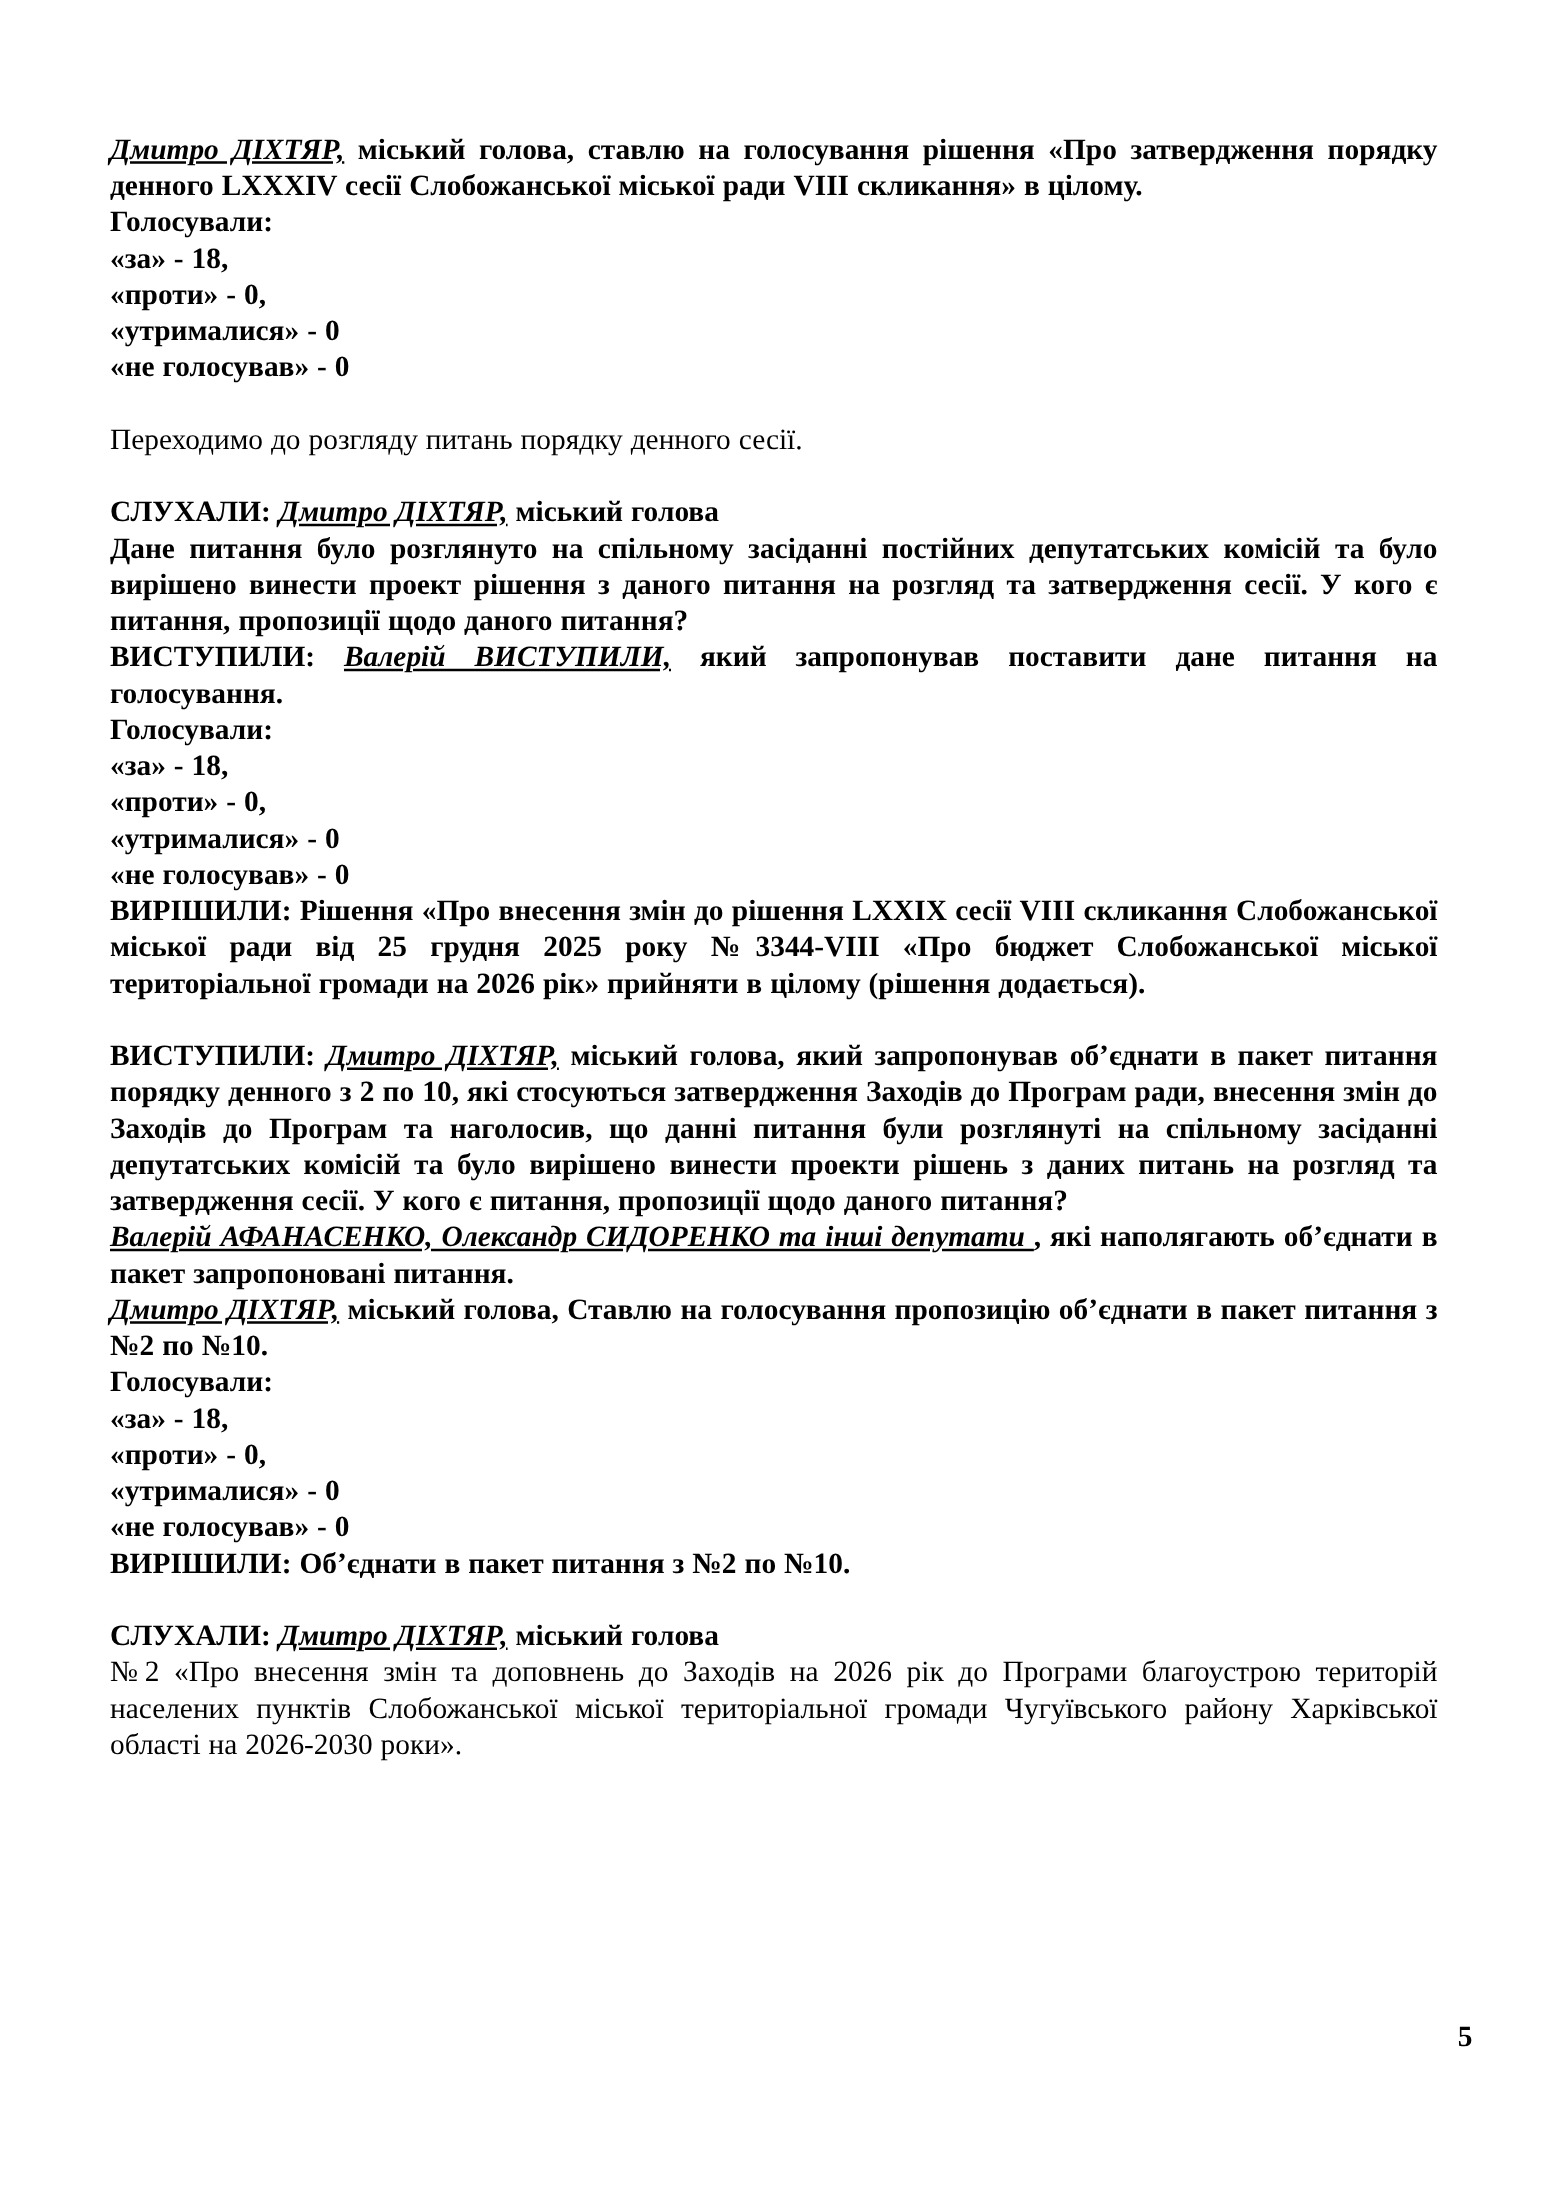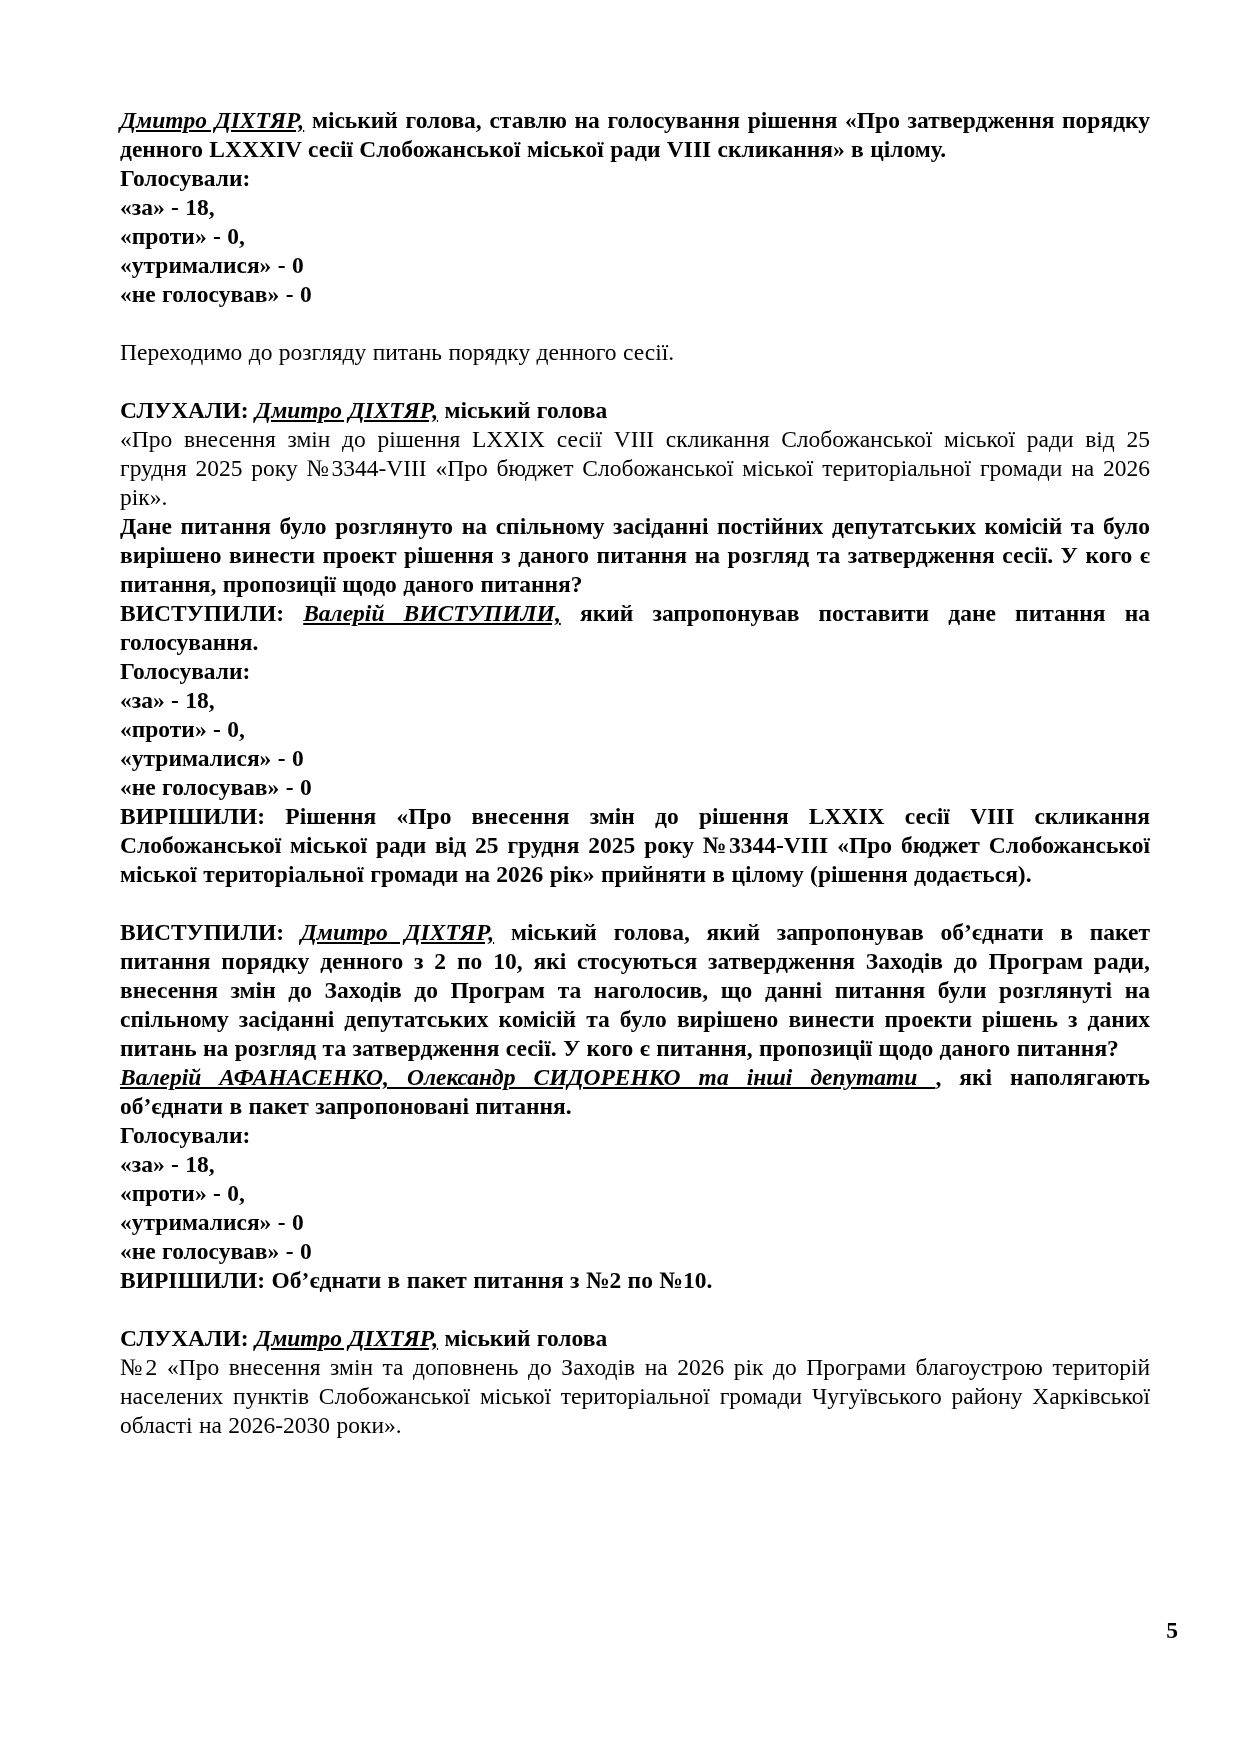--- a/index.html
+++ b/index.html
@@ -1,18 +1,18 @@
 <!DOCTYPE html>
 <html lang="uk"><head>
 <meta charset="utf-8">
 <style>
   html,body{margin:0;padding:0;background:#ffffff;}
   body{width:1240px;height:1754px;font-family:"Liberation Serif","DejaVu Serif",serif;color:#000;}
   .page{position:relative;box-sizing:border-box;width:1240px;height:1754px;
-        padding:106px 90px 40px 120px;background:#fff;}
+        padding:106px 90px 40px 88px;background:#fff;}
   .doc p{margin:0;font-size:23.5px;line-height:29px;text-align:justify;
          text-justify:inter-word;word-spacing:0.5px;}
   .doc p.blank{min-height:29px;}
   .run-b{font-weight:bold;}
   .run-r{font-weight:normal;}
   .run-biu{font-weight:bold;font-style:italic;text-decoration:underline;}
   .page-number{position:absolute;top:1616px;right:62px;font-size:23.5px;
                font-weight:bold;line-height:29px;}
 </style>
 </head>
@@ -23,32 +23,32 @@
       <p><span class="run-biu">Дмитро ДІХТЯР,</span><span class="run-b"> міський голова, ставлю на голосування рішення «Про затвердження порядку денного LXXXIV сесії Слобожанської міської ради VIII скликання» в цілому.</span></p>
       <p><span class="run-b">Голосували:</span></p>
       <p><span class="run-b">«за» - 18,</span></p>
       <p><span class="run-b">«проти» - 0,</span></p>
       <p><span class="run-b">«утрималися» - 0</span></p>
       <p><span class="run-b">«не голосував» - 0</span></p>
       <p class="blank">&nbsp;</p>
       <p><span class="run-r">Переходимо до розгляду питань порядку денного сесії.</span></p>
       <p class="blank">&nbsp;</p>
       <p><span class="run-b">СЛУХАЛИ: </span><span class="run-biu">Дмитро ДІХТЯР,</span><span class="run-b"> міський голова</span></p>
-      <p><span class="run-r">«Про  внесення змін до рішення LXXIX сесії VIII скликання Слобожанської  міської ради від 25 грудня 2025 року №3344-VIII «Про бюджет Слобожанської міської територіальної громади на 2026 рік».</span></p>
       <p><span class="run-b">Дане питання було розглянуто на спільному засіданні постійних депутатських комісій та було вирішено винести проект рішення з даного питання на розгляд та затвердження сесії. У кого є питання, пропозиції щодо даного питання?</span></p>
       <p><span class="run-b">ВИСТУПИЛИ: </span><span class="run-biu">Валерій ВИСТУПИЛИ,</span><span class="run-b"> який запропонував поставити дане питання  на голосування.</span></p>
       <p><span class="run-b">Голосували:</span></p>
       <p><span class="run-b">«за» - 18,</span></p>
       <p><span class="run-b">«проти» - 0,</span></p>
       <p><span class="run-b">«утрималися» - 0</span></p>
       <p><span class="run-b">«не голосував» - 0</span></p>
       <p><span class="run-b">ВИРІШИЛИ:</span><span class="run-b"> Рішення «Про  внесення змін до рішення LXXIX сесії VIII скликання Слобожанської  міської ради від 25 грудня 2025 року №3344-VIII «Про бюджет Слобожанської міської територіальної громади на 2026 рік» прийняти  в цілому (рішення додається).</span></p>
       <p class="blank">&nbsp;</p>
       <p><span class="run-b">ВИСТУПИЛИ: </span><span class="run-biu">Дмитро ДІХТЯР,</span><span class="run-b"> міський голова, який запропонував об’єднати в пакет питання порядку денного з 2 по 10, які стосуються затвердження Заходів до Програм ради, внесення змін до Заходів до Програм та наголосив, що данні питання були розглянуті на спільному засіданні депутатських комісій та було вирішено винести проекти рішень з даних питань на розгляд та затвердження сесії. У кого є питання, пропозиції щодо даного питання?</span></p>
       <p><span class="run-biu">Валерій АФАНАСЕНКО, Олександр СИДОРЕНКО та інші депутати </span><span class="run-b">, які наполягають об’єднати в пакет запропоновані питання.</span></p>
+      <p><span class="run-biu">Дмитро ДІХТЯР,</span><span class="run-b"> міський голова, Ставлю на голосування пропозицію об’єднати в пакет питання з №2 по №10.</span></p>
       <p><span class="run-b">Голосували:</span></p>
       <p><span class="run-b">«за» - 18,</span></p>
       <p><span class="run-b">«проти» - 0,</span></p>
       <p><span class="run-b">«утрималися» - 0</span></p>
       <p><span class="run-b">«не голосував» - 0</span></p>
       <p><span class="run-b">ВИРІШИЛИ:</span><span class="run-b"> Об’єднати в пакет питання з №2 по №10.</span></p>
       <p class="blank">&nbsp;</p>
       <p><span class="run-b">СЛУХАЛИ: </span><span class="run-biu">Дмитро ДІХТЯР,</span><span class="run-b"> міський голова</span></p>
       <p><span class="run-r">№2 «Про внесення змін та доповнень до Заходів на 2026 рік до  Програми благоустрою територій населених пунктів Слобожанської міської територіальної громади Чугуївського району Харківської області на 2026-2030 роки».</span></p>
     </div>

